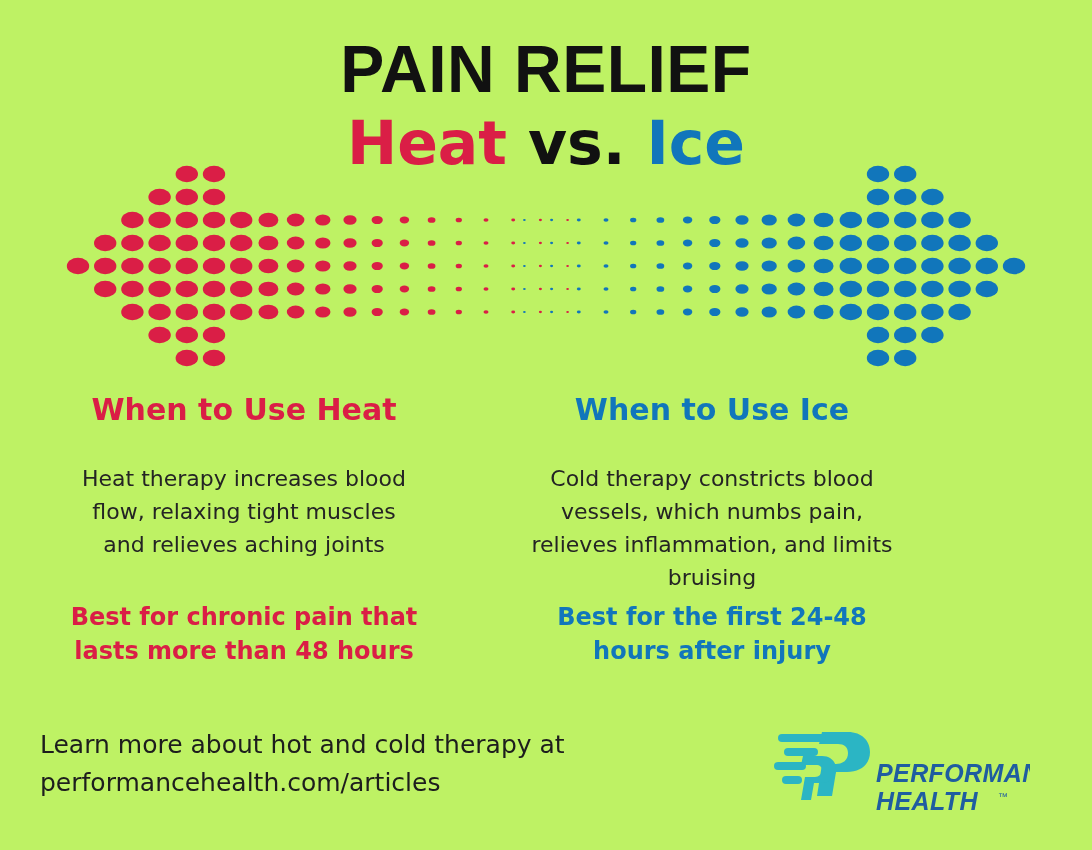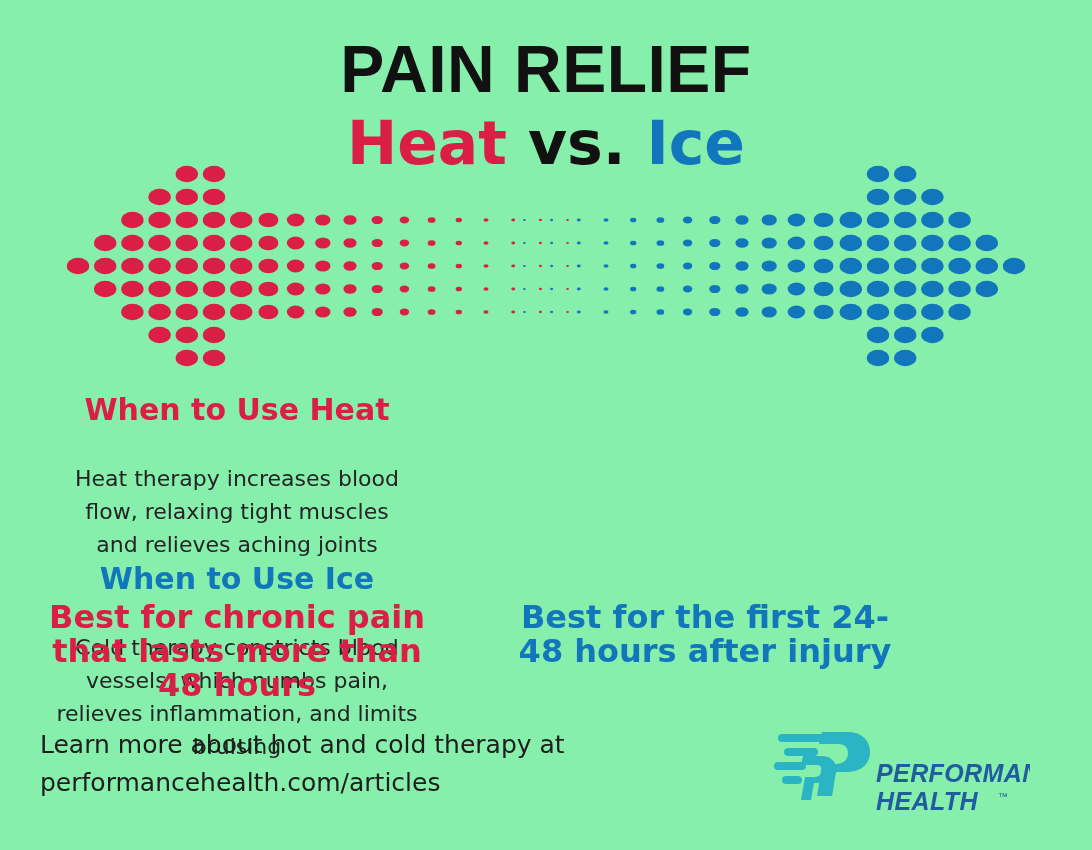--- a/index.html
+++ b/index.html
@@ -9,21 +9,21 @@
     background: #ffffff;
   }
   body {
     font-family: "Liberation Sans", sans-serif;
     -webkit-font-smoothing: antialiased;
   }
   #page {
     position: relative;
     width: 1092px;
     height: 850px;
-    background: #86efac;
+    background: #bef264;
     overflow: hidden;
     margin: 0 auto;
   }
 
   
   .title-block {
     position: absolute;
     left: 0;
     top: 34px;
     width: 1092px;
@@ -57,25 +57,25 @@
     left: 0;
     top: 160px;
     width: 1092px;
     height: 212px;
   }
   .arrow-svg { display: block; }
 
   
   .columns {
     position: absolute;
-    left: 3px;
+    left: 10px;
     top: 392px;
     width: 936px;
     display: flex;
-    flex-direction: column;
+    flex-direction: row;
   }
   .col {
     width: 50%;
     box-sizing: border-box;
     text-align: center;
     padding: 0 40px;
   }
   .col-heading {
     font-family: "DejaVu Sans", sans-serif;
     font-weight: bold;
@@ -93,21 +93,21 @@
     line-height: 33px;
     color: #242424;
     margin: 34px 0 0 0;
   }
   .col-body.heat-body { padding: 0 24px; }
   .col-body.ice-body  { padding: 0 12px; text-align: center; }
 
   .col-best {
     font-family: "DejaVu Sans", sans-serif;
     font-weight: bold;
-    font-size: 32px;
+    font-size: 24px;
     line-height: 34px;
     margin: 0;
     position: absolute;
     width: 50%;
     box-sizing: border-box;
     padding: 0 40px;
     text-align: center;
   }
   .col-best.heat-best { color: #DA1E46; left: 0;    top: 208px; }
   .col-best.ice-best  { color: #1176BB; left: 50%;  top: 208px; }

